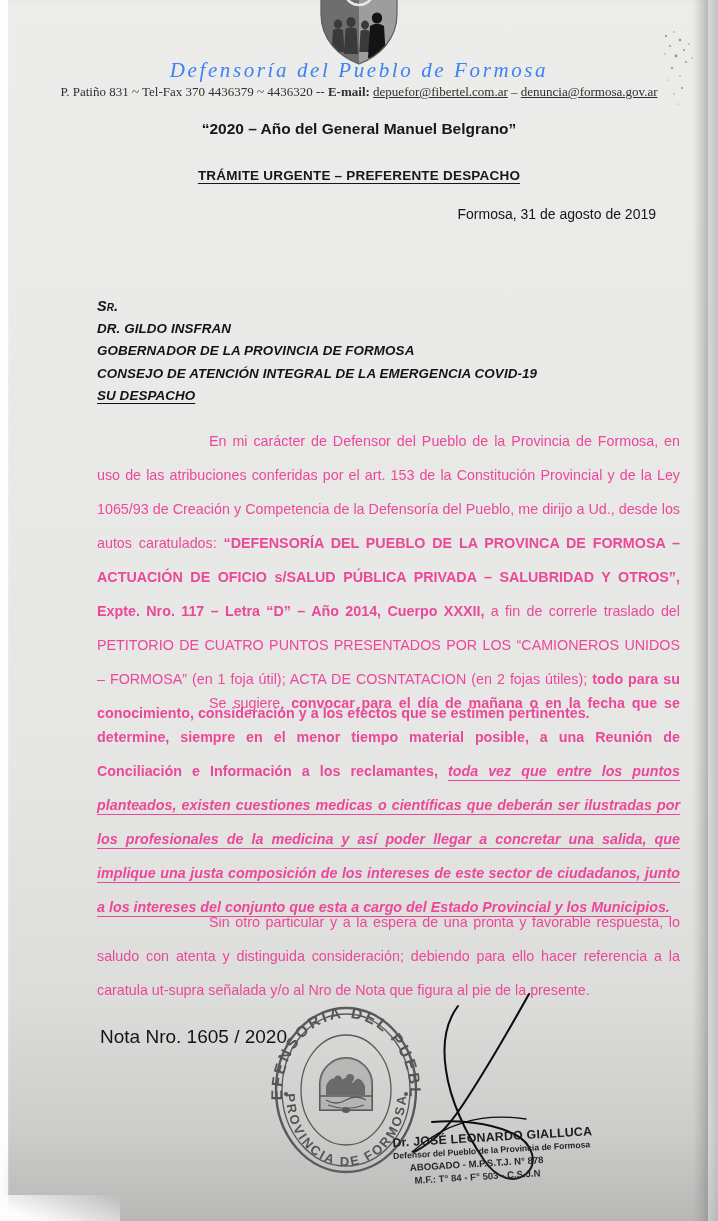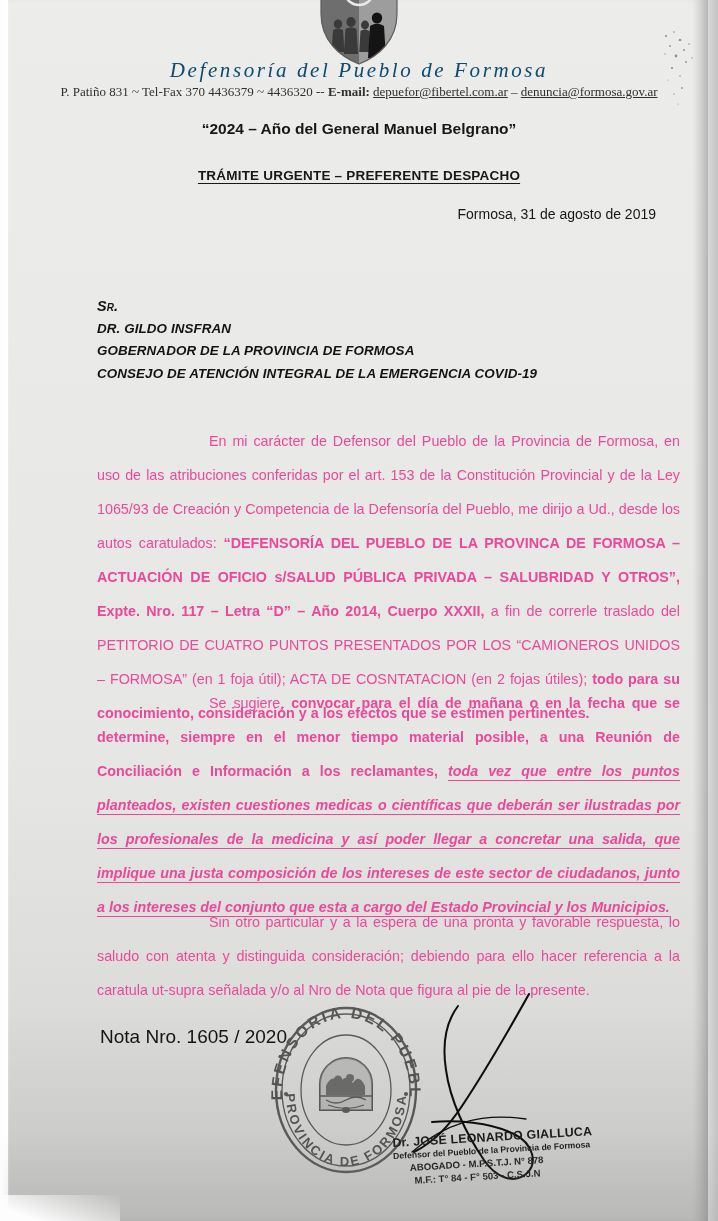--- a/index.html
+++ b/index.html
@@ -89,21 +89,21 @@
   }
   .lh-title {
     position: absolute;
     left: 0; right: 0;
     top: 58px;
     text-align: center;
     font-family: "Liberation Serif", serif;
     font-style: italic;
     font-size: 21px;
     letter-spacing: 2.6px;
-    color: #0c4a6e;
+    color: #3b82f6;
   }
   .lh-contact {
     position: absolute;
     left: 0; right: 0;
     top: 84px;
     text-align: center;
     font-family: "Liberation Serif", serif;
     font-size: 13px;
     color: #2f2f2f;
     white-space: nowrap;
@@ -290,33 +290,34 @@
         <path d="M10,-22 L86,-22 L86,26 C86,52 68,68 48,76 C28,68 10,52 10,26 Z" fill="none" stroke="#5c5c5c" stroke-width="1.2"></path>
       </svg>
     </div>
 
     <div class="lh-title">Defensoría del Pueblo de Formosa</div>
 
     <div class="lh-contact">
       <span>P. Patiño 831 ~ Tel-Fax 370 4436379 ~ 4436320 -- </span><b>E-mail:</b> <u>depuefor@fibertel.com.ar</u><span> – </span><u>denuncia@formosa.gov.ar</u>
     </div>
 
-    <div class="year-motto">“2024 – Año del General Manuel Belgrano”</div>
+    <div class="year-motto">“2020 – Año del General Manuel Belgrano”</div>
 
     <div class="urgent">
       <span>TRÁMITE URGENTE – PREFERENTE DESPACHO</span>
     </div>
 
     <div class="date-line">Formosa, 31 de agosto de 2019</div>
 
     <div class="addressee">
       <div class="sr">Sr.</div>
       <div>DR. GILDO INSFRAN</div>
       <div>GOBERNADOR DE LA PROVINCIA DE FORMOSA</div>
       <div>CONSEJO DE ATENCIÓN INTEGRAL DE LA EMERGENCIA COVID-19</div>
+      <div class="last">SU DESPACHO</div>
     </div>
 
     <div class="body-block p1">
       <p>
         <span class="indent"></span><span>En mi carácter de Defensor del Pueblo de la Provincia de Formosa, en uso de las atribuciones conferidas por el art. 153 de la Constitución Provincial y de la Ley 1065/93 de Creación y Competencia de la Defensoría del Pueblo, me dirijo a Ud., desde los autos caratulados: </span><b class="strong">“DEFENSORÍA DEL PUEBLO DE LA PROVINCA DE FORMOSA – ACTUACIÓN DE OFICIO s/SALUD PÚBLICA PRIVADA – SALUBRIDAD Y OTROS”, Expte. Nro. 117 – Letra “D” – Año 2014, Cuerpo XXXII,</b><span> a fin de correrle traslado del PETITORIO DE CUATRO PUNTOS PRESENTADOS POR LOS “CAMIONEROS UNIDOS – FORMOSA” (en 1 foja útil); ACTA DE COSNTATACION (en 2 fojas útiles); </span><b class="strong">todo para su conocimiento, consideración y a los efectos que se estimen pertinentes.</b>
       </p>
     </div>
 
     <div class="body-block p2">
       <p>

